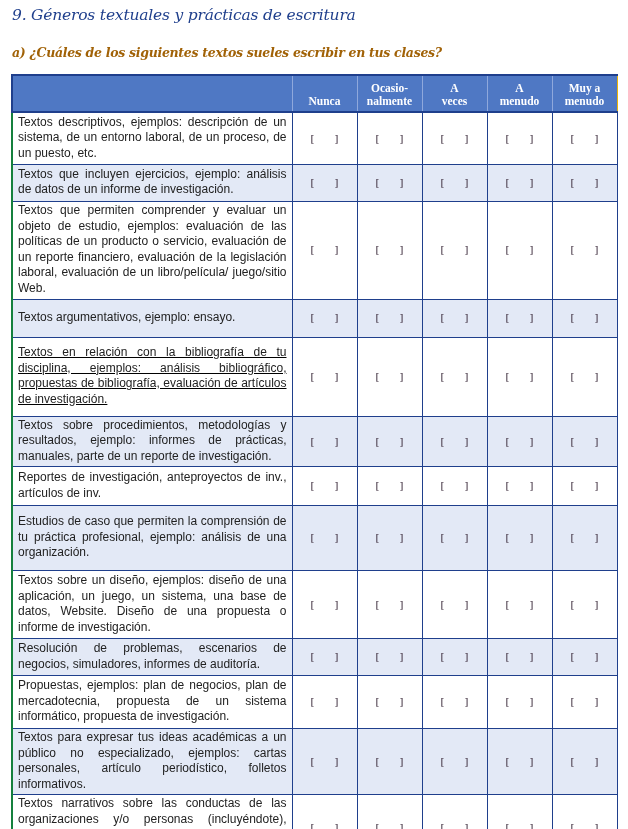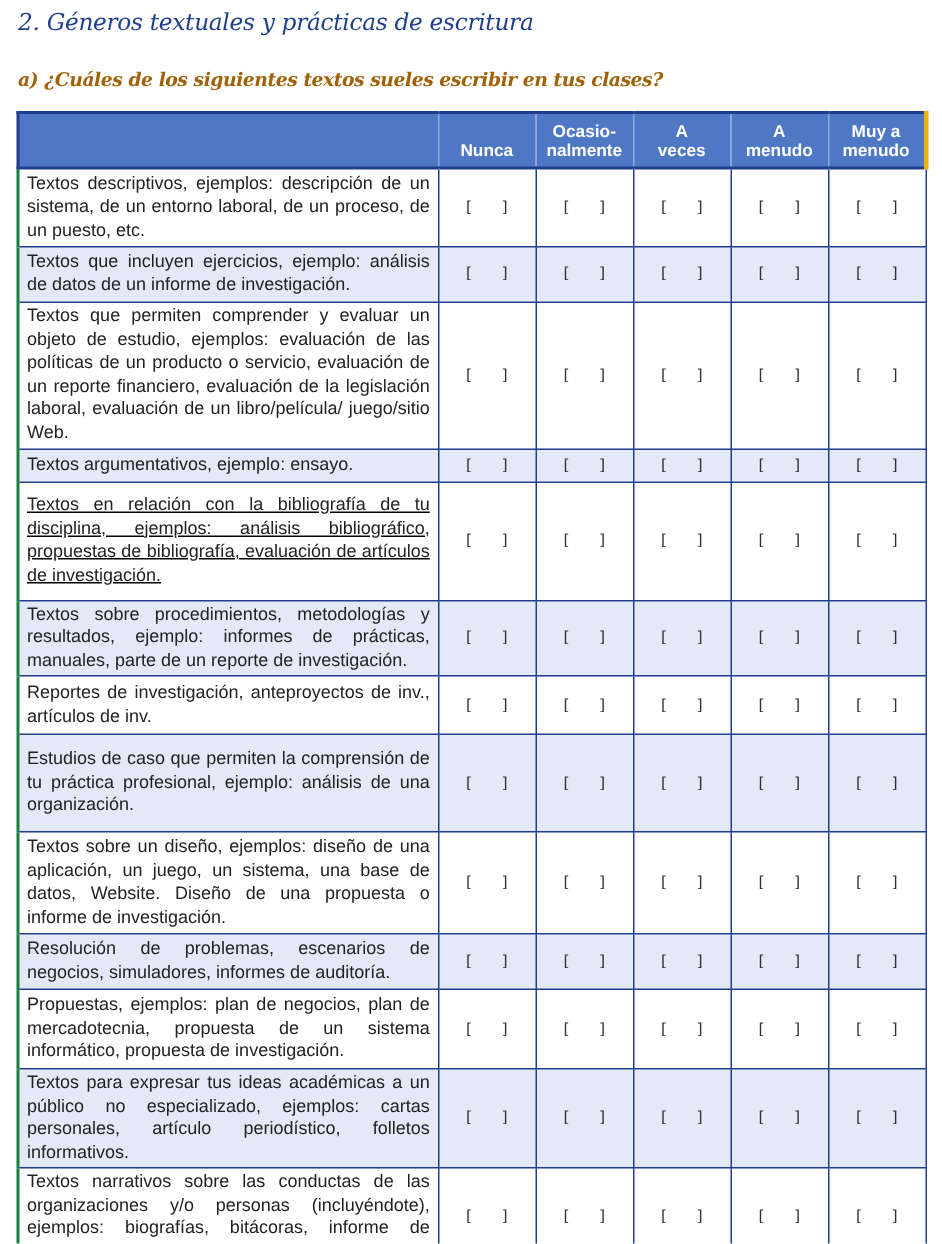--- a/index.html
+++ b/index.html
@@ -17,51 +17,51 @@
   table.survey {
     position: absolute; left: 11px; top: 74px;
     border-collapse: collapse; table-layout: fixed;
     width: 605px;
     font-family: "Liberation Sans", sans-serif;
   }
   table.survey col.c0 { width: 280px; }
   table.survey col.cx { width: 65px; }
   table.survey th {
     background: #4f78c4; color: #ffffff;
-    font-family: Liberation Sans, sans-serif;
+    font-family: Liberation Serif, serif;
     font-weight: bold; font-size: 11.5px; line-height: 13px;
     border-left: 1px solid #8fa8dc; border-right: 1px solid #8fa8dc;
     border-top: 2px solid #1f3f8c; border-bottom: 2px solid #1f3f8c;
     text-align: center; vertical-align: bottom; padding: 0 2px 3px 2px;
     height: 32px;
     margin-left: 35px;
   }
   table.survey th:first-child { border-left: 2px solid #1f3f8c; }
-  table.survey th:last-child { border-right: 3px solid #eab308; }
+  table.survey th:last-child { border-right: 1px solid #eab308; }
   table.survey td {
     border: 1.5px solid #1f3f8c;
     font-size: 12px; line-height: 15.5px; color: #222222;
     vertical-align: middle;
   }
   table.survey td.desc {
     padding: 1px 5px 2px 5px; text-align: justify;
     border-left: 2px solid #15803d;
   }
   table.survey td.opt { text-align: center; }
   table.survey tr.alt td { background: #e3e9f6; }
   .bracket {
     display: inline-block; font-family: "DejaVu Serif", serif; font-size: 10px;
     color: #3a2a3a; letter-spacing: 0;
   }
   .bracket .gap { display: inline-block; width: 20px; }
 </style>
 </head>
 <body>
 
-<div class="title">2. Géneros textuales y prácticas de escritura</div>
+<div class="title">9. Géneros textuales y prácticas de escritura</div>
 <div class="subtitle">a) ¿Cuáles de los siguientes textos sueles escribir en tus clases?</div>
 
 <table class="survey">
   <colgroup>
     <col class="c0">
       <col class="cx">
       <col class="cx">
       <col class="cx">
       <col class="cx">
       <col class="cx">
@@ -112,21 +112,21 @@
         <td class="opt"><span class="bracket"><span>[</span><span class="gap"></span><span>]</span></span></td>
       </tr>
       <tr style="height: 98px;">
         <td class="desc">Textos que permiten comprender y evaluar un objeto de estudio, ejemplos: evaluación de las políticas de un producto o servicio, evaluación de un reporte financiero, evaluación de la legislación laboral, evaluación de un libro/película/ juego/sitio Web.</td>
         <td class="opt"><span class="bracket"><span>[</span><span class="gap"></span><span>]</span></span></td>
         <td class="opt"><span class="bracket"><span>[</span><span class="gap"></span><span>]</span></span></td>
         <td class="opt"><span class="bracket"><span>[</span><span class="gap"></span><span>]</span></span></td>
         <td class="opt"><span class="bracket"><span>[</span><span class="gap"></span><span>]</span></span></td>
         <td class="opt"><span class="bracket"><span>[</span><span class="gap"></span><span>]</span></span></td>
       </tr>
-      <tr class="alt" style="height: 22px;">
+      <tr class="alt" style="height: 38px;">
         <td class="desc">Textos argumentativos, ejemplo: ensayo.</td>
         <td class="opt"><span class="bracket"><span>[</span><span class="gap"></span><span>]</span></span></td>
         <td class="opt"><span class="bracket"><span>[</span><span class="gap"></span><span>]</span></span></td>
         <td class="opt"><span class="bracket"><span>[</span><span class="gap"></span><span>]</span></span></td>
         <td class="opt"><span class="bracket"><span>[</span><span class="gap"></span><span>]</span></span></td>
         <td class="opt"><span class="bracket"><span>[</span><span class="gap"></span><span>]</span></span></td>
       </tr>
       <tr style="height: 79px; text-decoration: underline;">
         <td class="desc">Textos en relación con la bibliografía de tu disciplina, ejemplos: análisis bibliográfico, propuestas de bibliografía, evaluación de artículos de investigación.</td>
         <td class="opt"><span class="bracket"><span>[</span><span class="gap"></span><span>]</span></span></td>

